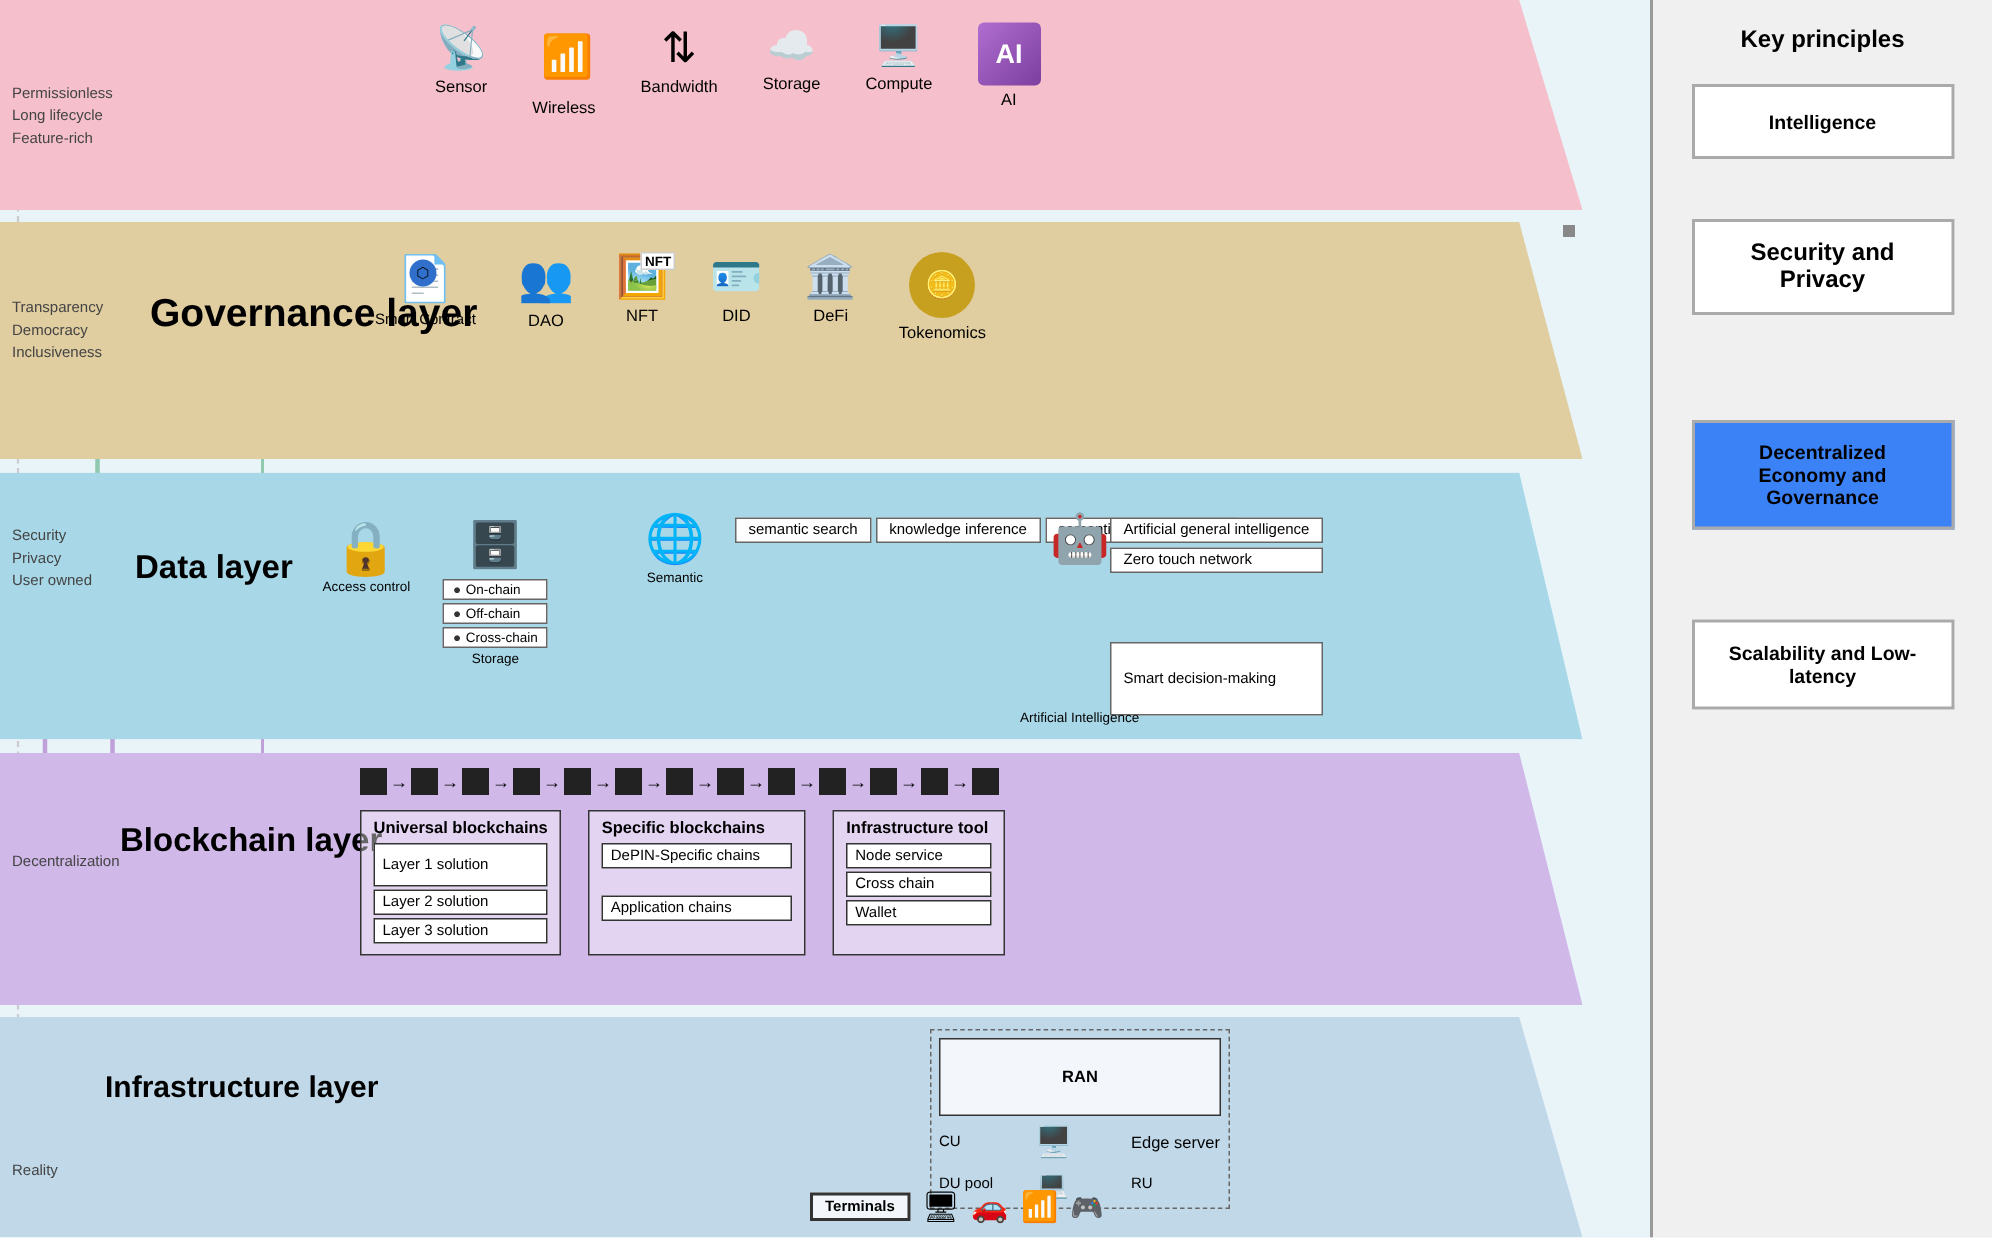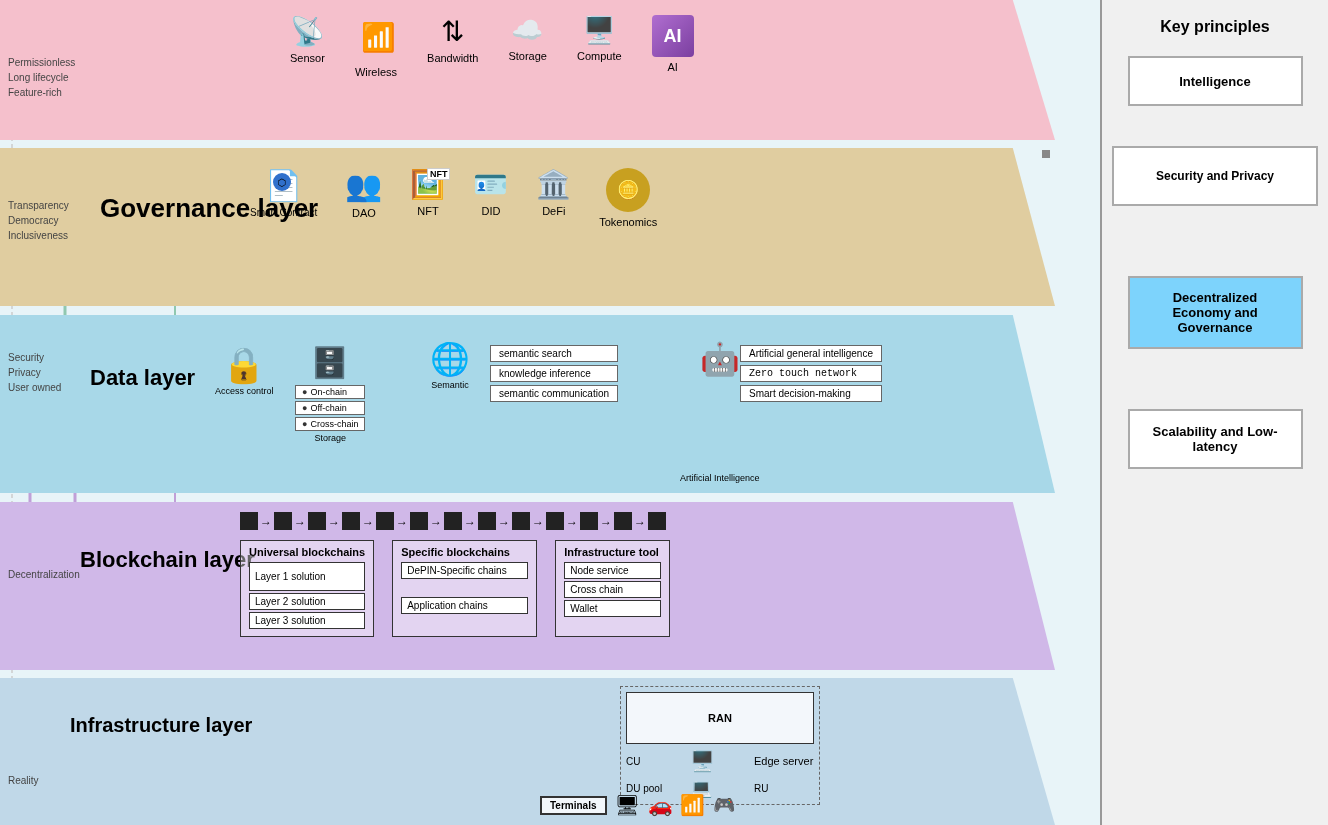--- a/index.html
+++ b/index.html
@@ -190,34 +190,34 @@
           </div>
         </div>
         <div style="font-size:9px;margin-top:2px;">Storage</div>
       </div>
 
       <div style="position:absolute;top:25px;left:430px;">
         <div style="font-size:32px;text-align:center;">🌐</div>
         <div style="font-size:9px;text-align:center;margin-top:2px;">Semantic</div>
       </div>
 
-      <div style="position:absolute;top:30px;left:490px;display:flex;flex-direction:column;gap:3px;">
+      <div style="position:absolute;top:30px;left:490px;display:flex;gap:3px;">
         <div style="background:#fff;border:1px solid #666;padding:2px 8px;font-size:10px;">semantic search</div>
         <div style="background:#fff;border:1px solid #666;padding:2px 8px;font-size:10px;">knowledge inference</div>
         <div style="background:#fff;border:1px solid #666;padding:2px 8px;font-size:10px;">semantic communication</div>
       </div>
 
       <div style="position:absolute;top:25px;left:700px;">
         <div style="font-size:32px;">🤖</div>
       </div>
 
       <div style="position:absolute;top:30px;left:740px;display:flex;flex-direction:column;gap:3px;">
         <div style="background:#fff;border:1px solid #666;padding:2px 8px;font-size:10px;">Artificial general intelligence</div>
-        <div style="background:#fff;border:1px solid #666;padding:2px 8px;font-size:10px;font-family:Liberation Mono, monospace;">Zero touch network</div>
-        <div style="background:#fff;border:1px solid #666;padding:2px 8px;font-size:10px;">Smart decision-making</div>
+        <div style="background:#fff;border:1px solid #666;padding:2px 8px;font-size:10px;">Zero touch network</div>
+        <div style="background:#fff;border:1px solid #666;padding:18px 8px;font-size:10px;margin-top:43px;">Smart decision-making</div>
       </div>
 
       <div style="position:absolute;bottom:10px;left:680px;font-size:9px;">Artificial Intelligence</div>
     </div>
 
     <div style="position:absolute;top:502px;left:0;width:1055px;height:168px;background:#d0b8e8;clip-path:polygon(0 0, 96% 0, 100% 100%, 0 100%);z-index:1;"></div>
     <div style="position:absolute;top:502px;left:0;width:1055px;height:168px;z-index:2;">
       <span class="layer-left-text" style="top:65px;">
         <span style="display:block;font-size:10px;">Decentralization</span>
       </span>
@@ -315,27 +315,27 @@
 
   <div class="right-panel">
     <div style="font-size:16px;font-weight:bold;text-align:center;padding:8px 5px 15px 5px;">Key principles</div>
 
     <div style="border:2px solid #aaa;padding:12px 15px;margin:5px 10px;text-align:right;font-size:13px;font-weight:bold;background:#fff;width:175px;min-height:50px;display:flex;align-items:center;justify-content:center;">
       <span>Intelligence</span>
     </div>
 
     <div style="height:30px;"></div>
 
-    <div style="border:2px solid #aaa;padding:12px 15px;margin:5px 10px;text-align:center;font-size:12px;font-weight:bold;background:#fff;width:206px;min-height:60px;display:flex;align-items:center;justify-content:center;">
+    <div style="border:2px solid #aaa;padding:12px 15px;margin:5px 10px;text-align:center;font-size:16px;font-weight:bold;background:#fff;width:175px;min-height:60px;display:flex;align-items:center;justify-content:center;">
       <span>Security and Privacy</span>
     </div>
 
     <div style="height:60px;"></div>
 
-    <div style="border:2px solid #aaa;padding:12px 15px;margin:5px 10px;text-align:center;font-size:13px;font-weight:bold;background:#7dd3fc;width:175px;min-height:70px;display:flex;align-items:center;justify-content:center;">
+    <div style="border:2px solid #aaa;padding:12px 15px;margin:5px 10px;text-align:center;font-size:13px;font-weight:bold;background:#3b82f6;width:175px;min-height:70px;display:flex;align-items:center;justify-content:center;">
       <span>Decentralized Economy and Governance</span>
     </div>
 
     <div style="height:50px;"></div>
 
     <div style="border:2px solid #aaa;padding:12px 15px;margin:5px 10px;text-align:center;font-size:13px;font-weight:bold;background:#fff;width:175px;min-height:60px;display:flex;align-items:center;justify-content:center;">
       <span>Scalability and Low-latency</span>
     </div>
 
     <svg style="position:absolute;top:0;left:0;width:228px;height:825px;pointer-events:none;">

